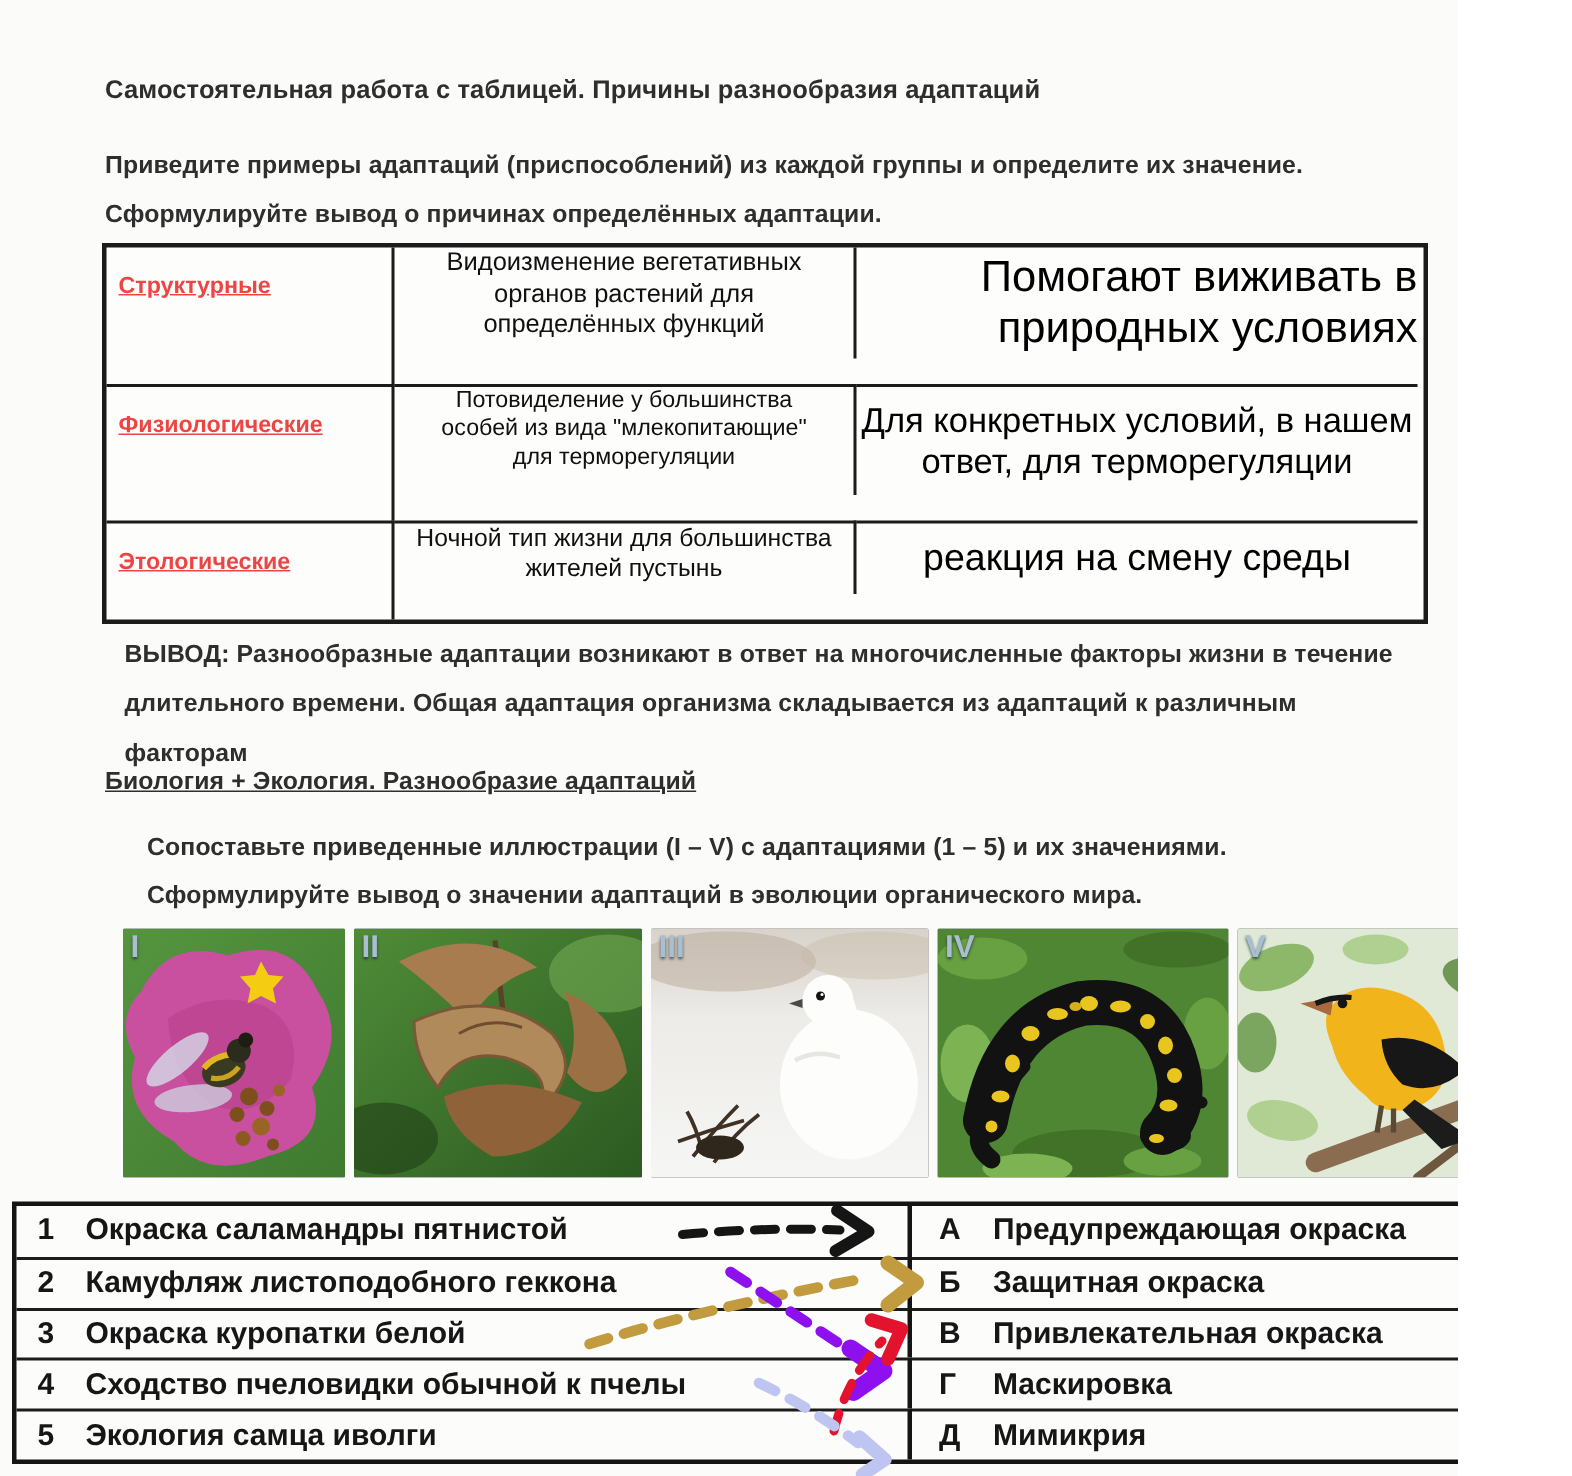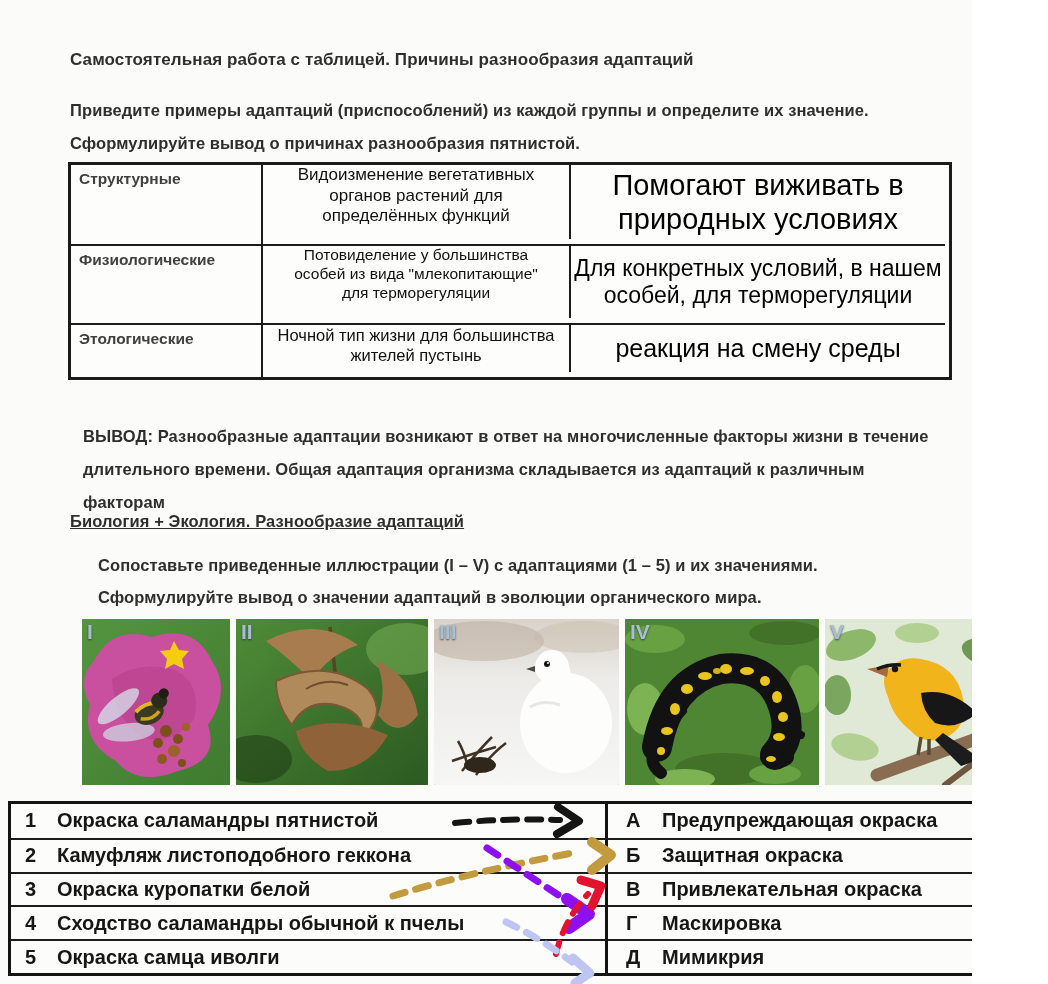--- a/index.html
+++ b/index.html
@@ -20,28 +20,28 @@
   .matching-intro{position:absolute;left:70px;top:549px;font-size:16.5px;line-height:32px;margin-left:28px;}
 
   
   .t1{position:absolute;left:68px;top:162px;width:878px;border:3px solid #1b1b1b;background:#fdfdfc;}
   .t1-row{display:grid;grid-template-columns:192px 308px 374px;}
   .t1-row > div{border-right:2px solid #1b1b1b;}
   .t1-row > div:last-child{border-right:none;}
   .t1-row + .t1-row > div{border-top:2px solid #1b1b1b;}
   .t1-head > div{height:27px;display:flex;align-items:center;justify-content:center;
     font-size:16px;font-weight:bold;color:#262626;}
-  .t1 .cell-group{font-size:15.5px;font-weight:600;color:#404040;padding:5px 0 0 8px;}
+  .t1 .cell-group{font-size:15.5px;font-weight:600;color:#ef4444;padding:17px 0 0 8px;text-decoration:underline;}
   .t1 .cell-example{display:flex;flex-direction:column;align-items:center;
     color:#101010;line-height:1.22;text-align:center;}
   .t1 .cell-meaning{display:flex;flex-direction:column;align-items:center;justify-content:center;
     color:#000;text-align:center;line-height:1.18;}
   .r1 > div{height:74px;} .r2 > div{height:72px;} .r3 > div{height:47px;}
   .r1 .cell-example{font-size:17px;} .r2 .cell-example{font-size:15.5px;} .r3 .cell-example{font-size:16.5px;}
-  .r1 .cell-meaning{font-size:29px;} .r2 .cell-meaning{font-size:23px;} .r3 .cell-meaning{font-size:25px;}
+  .r1 .cell-meaning{font-size:29px;align-items:flex-end;} .r2 .cell-meaning{font-size:23px;} .r3 .cell-meaning{font-size:25px;}
 
   
   .photos{position:absolute;left:82px;top:619px;display:flex;gap:6px;}
   .photo{position:relative;height:166px;overflow:hidden;border-radius:1px;background:#888;}
   .photo svg{display:block;}
   .ph1{width:148px;} .ph2{width:192px;} .ph3{width:185px;} .ph4{width:194px;} .ph5{width:184px;}
   .photo-label{position:absolute;top:1px;left:5px;font-size:21px;font-weight:bold;color:#a9bfd1;
     text-shadow:0 1px 2px rgba(25,40,48,.75);line-height:24px;}
 
   
@@ -61,21 +61,21 @@
 
 <div class="page">
 
   <div class="edge-grey"></div>
   <div class="edge-black"></div>
 
   <div class="title scan-text">Самостоятельная работа с таблицей. Причины разнообразия адаптаций</div>
 
   <div class="intro scan-text">
     <div>Приведите примеры адаптаций (приспособлений) из каждой группы и определите их значение.</div>
-    <div>Сформулируйте вывод о причинах разнообразия пятнистой.</div>
+    <div>Сформулируйте вывод о причинах определённых адаптации.</div>
   </div>
 
   <div class="t1">
     <div class="t1-row r1">
       <div class="cell-group">Структурные</div>
       <div class="cell-example">
         <div>Видоизменение вегетативных</div>
         <div>органов растений для</div>
         <div>определённых функций</div>
       </div>
@@ -86,21 +86,21 @@
     </div>
     <div class="t1-row r2">
       <div class="cell-group">Физиологические</div>
       <div class="cell-example">
         <div>Потовиделение у большинства</div>
         <div>особей из вида "млекопитающие"</div>
         <div>для терморегуляции</div>
       </div>
       <div class="cell-meaning">
         <div>Для конкретных условий, в нашем</div>
-        <div>особей, для терморегуляции</div>
+        <div>ответ, для терморегуляции</div>
       </div>
     </div>
     <div class="t1-row r3">
       <div class="cell-group">Этологические</div>
       <div class="cell-example">
         <div>Ночной тип жизни для большинства</div>
         <div>жителей пустынь</div>
       </div>
       <div class="cell-meaning">
         <div>реакция на смену среды</div>
@@ -281,25 +281,25 @@
     <div class="t2-cell left rb">
       <span class="key">2</span>
       <span>Камуфляж листоподобного геккона</span>
     </div>
     <div class="t2-cell left rb">
       <span class="key">3</span>
       <span>Окраска куропатки белой</span>
     </div>
     <div class="t2-cell left rb">
       <span class="key">4</span>
-      <span>Сходство саламандры обычной к пчелы</span>
+      <span>Сходство пчеловидки обычной к пчелы</span>
     </div>
     <div class="t2-cell left rb">
       <span class="key">5</span>
-      <span>Окраска самца иволги</span>
+      <span>Экология самца иволги</span>
     </div>
 
     <div class="t2-cell">
       <span class="key letter">А</span>
       <span>Предупреждающая окраска</span>
     </div>
     <div class="t2-cell rb">
       <span class="key letter">Б</span>
       <span>Защитная окраска</span>
     </div>

